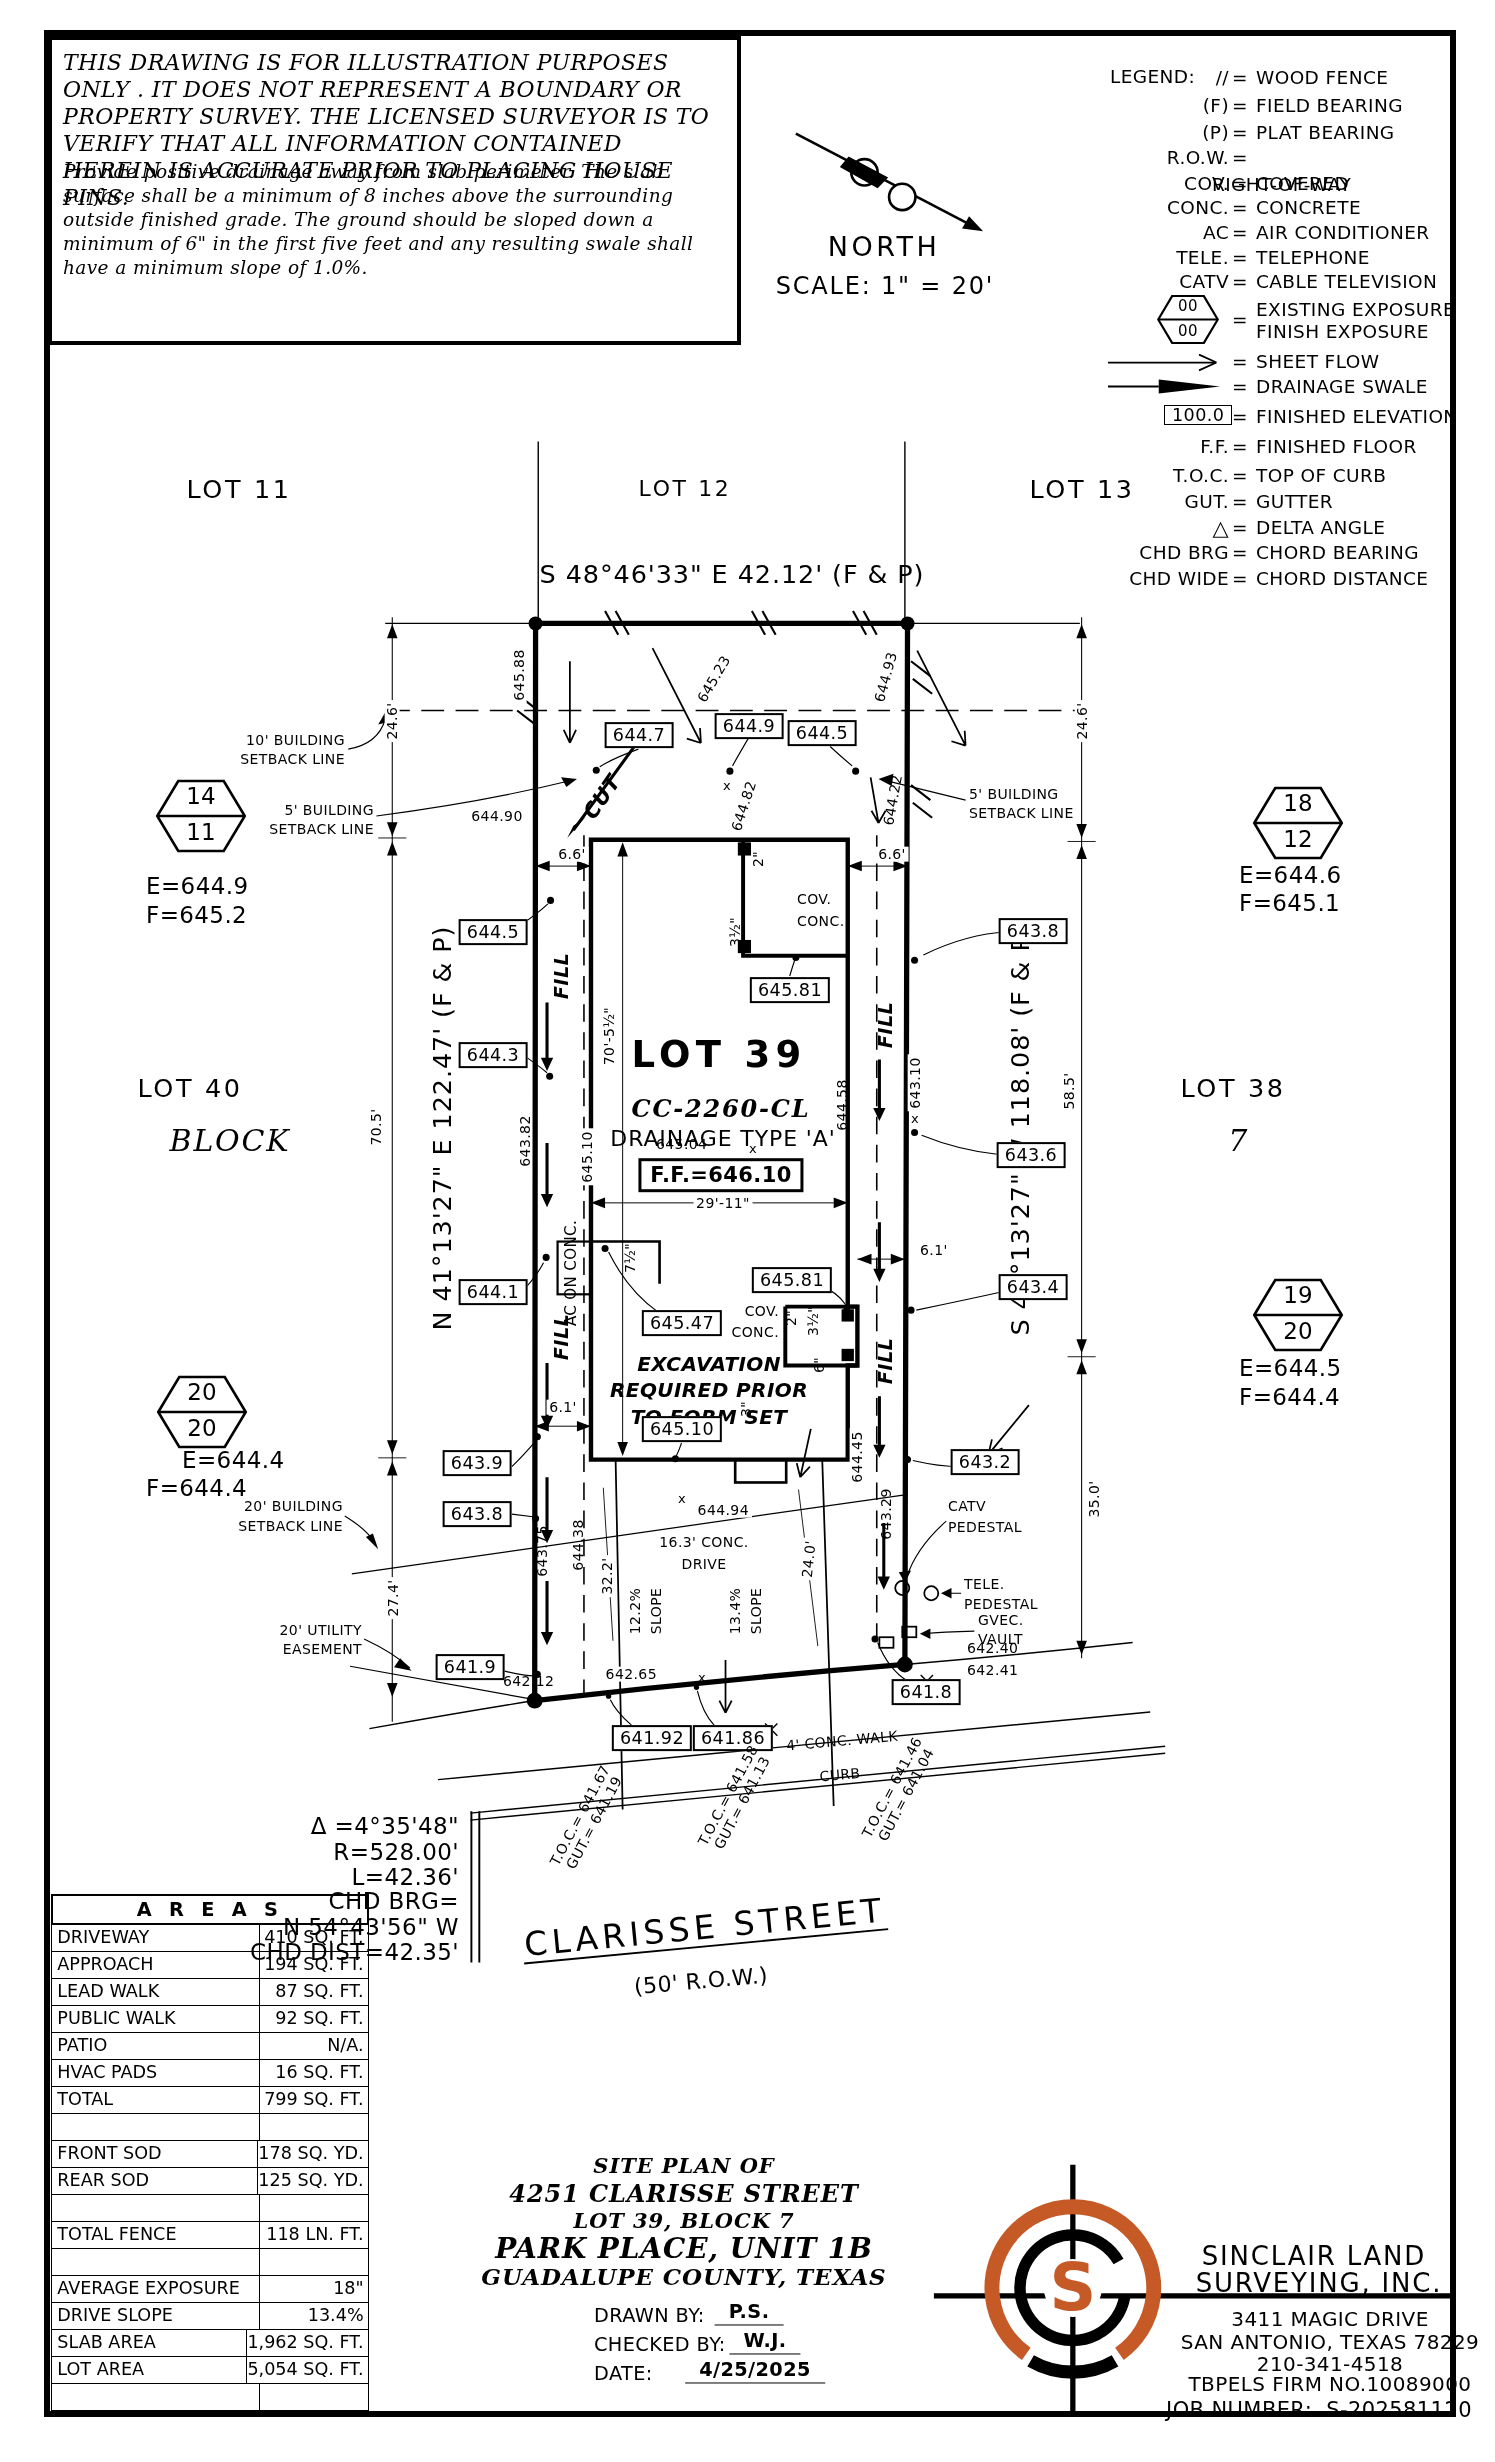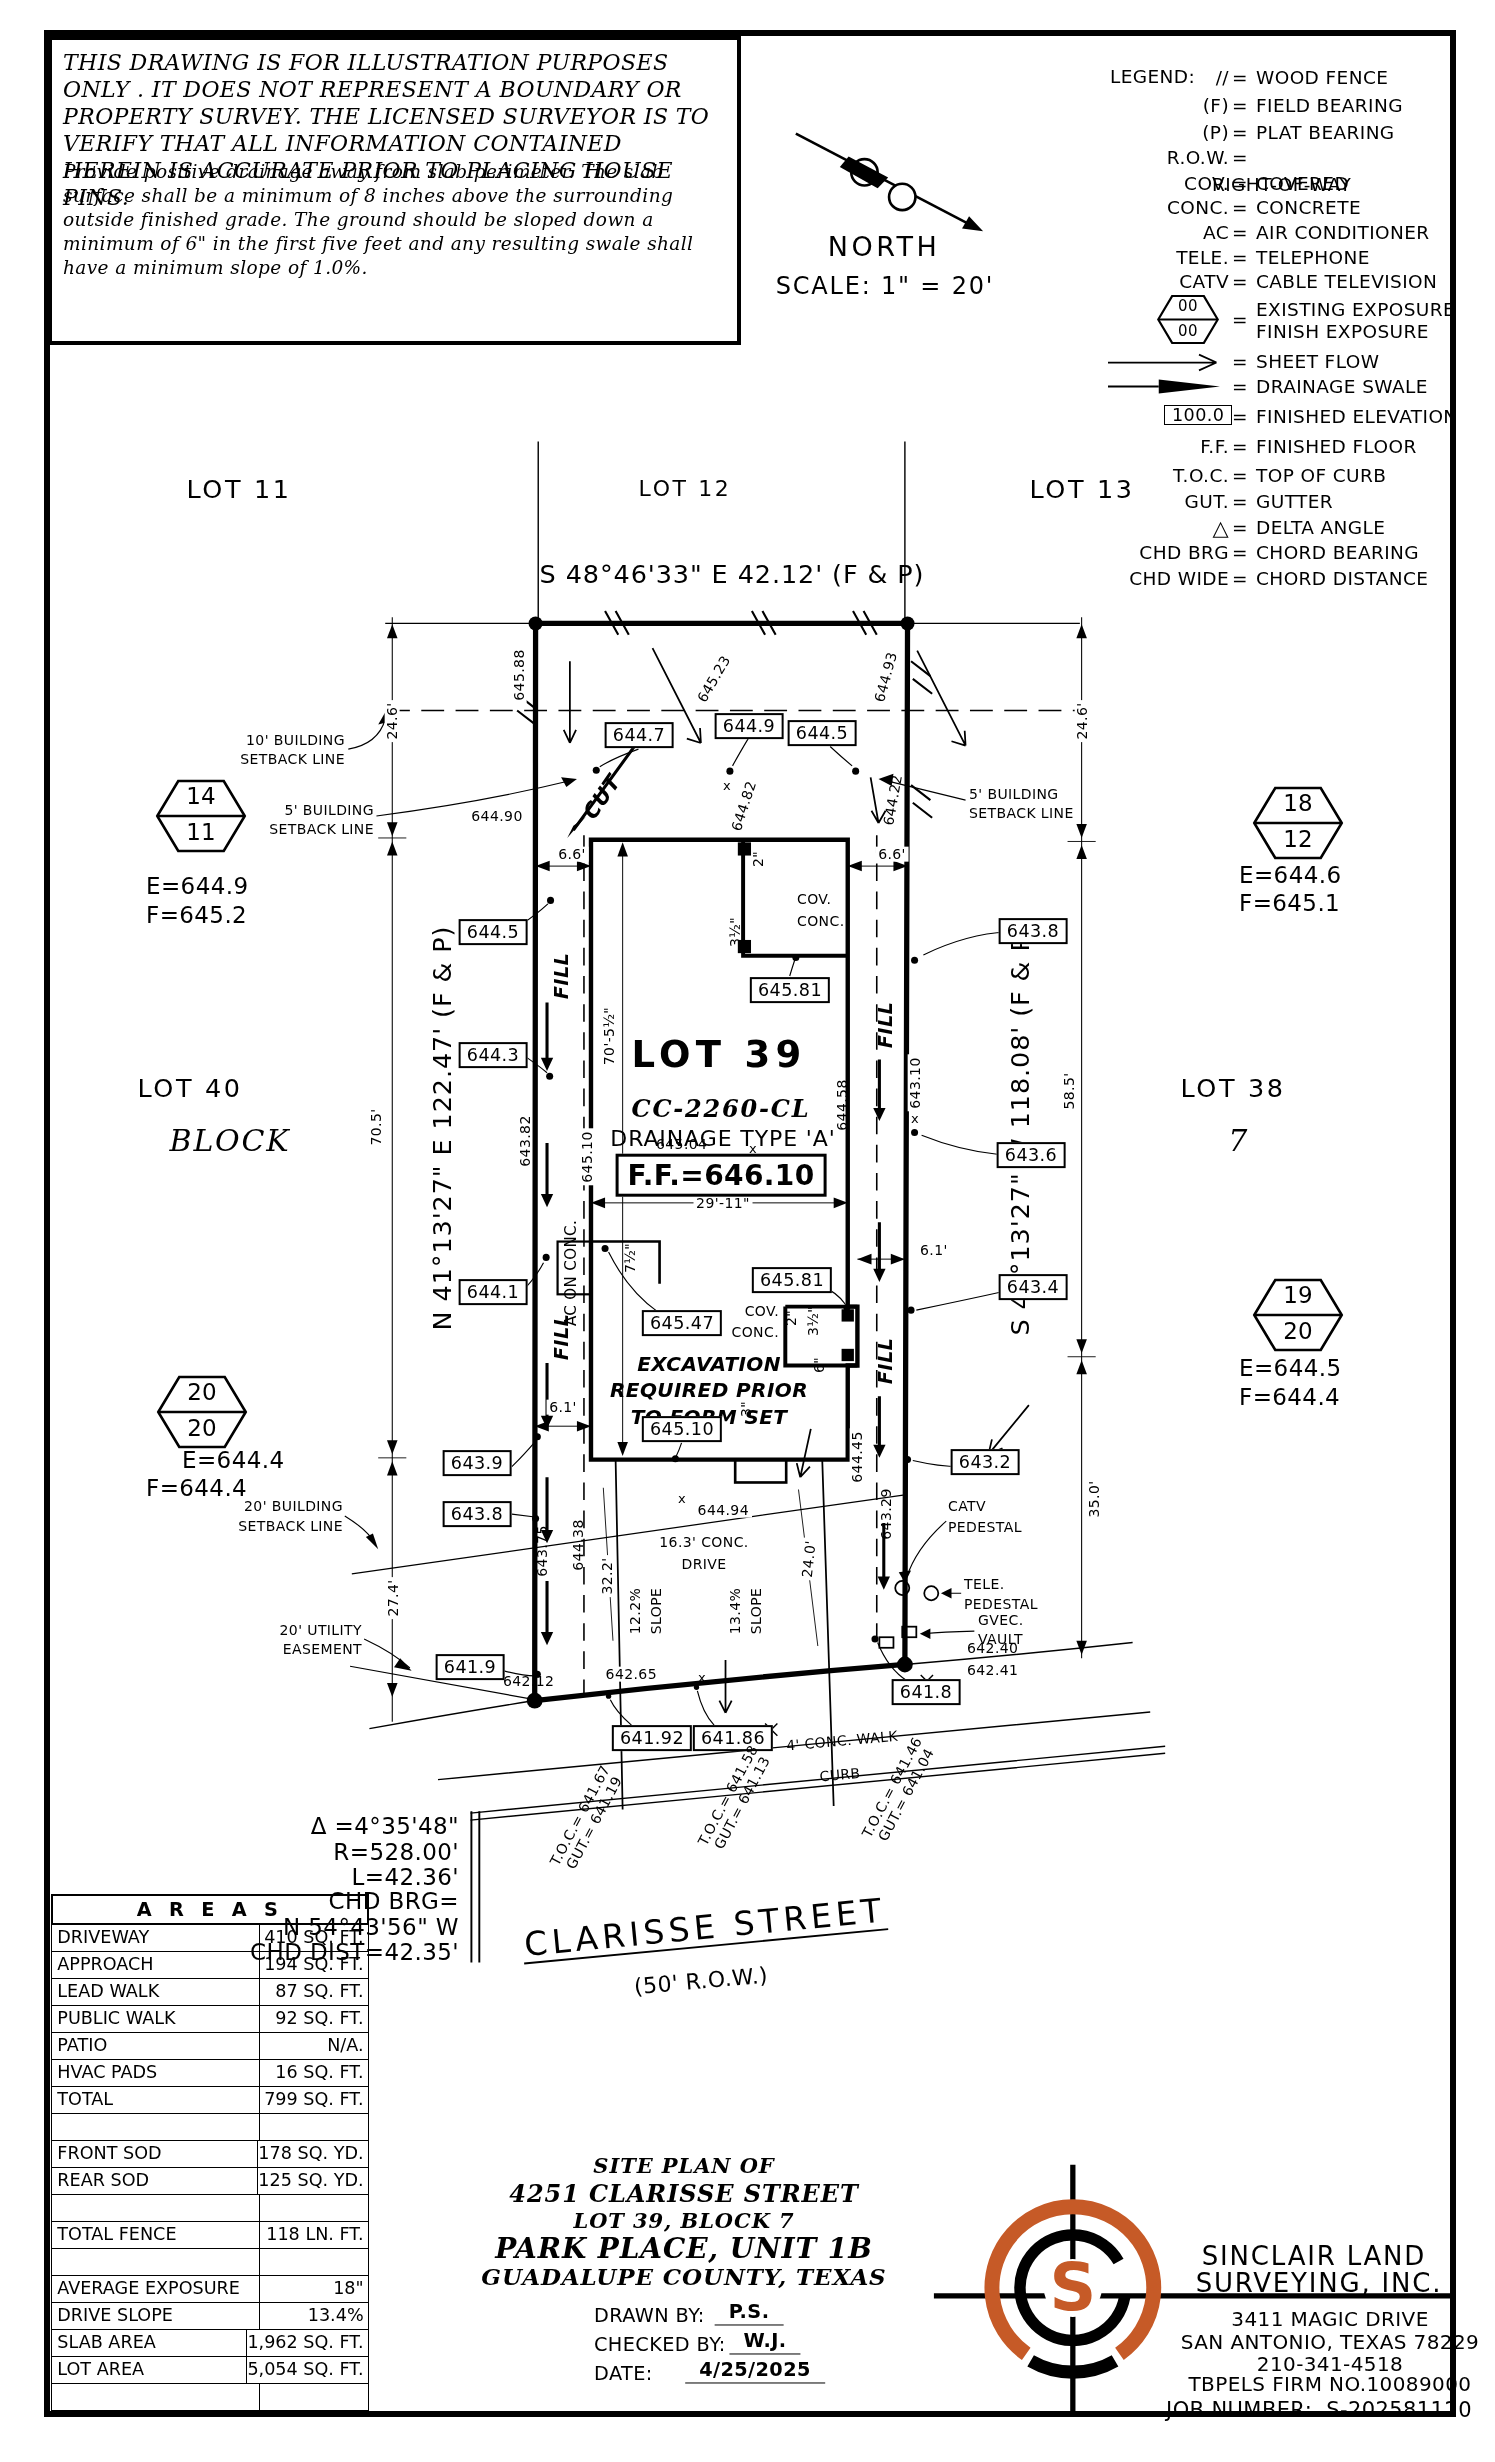--- a/index.html
+++ b/index.html
@@ -9,21 +9,21 @@
   .t{position:absolute;white-space:nowrap;letter-spacing:0.4px;line-height:1.05;}
   .c{transform:translate(-50%,-50%);}
   .v{transform:translate(-50%,-50%) rotate(-90deg);}
   .le{transform:translate(0,-50%);}
   .re{transform:translate(-100%,-50%);}
   .wbg{background:#fff;padding:0 2.6px;}
   .b{font-weight:bold;} .i{font-style:italic;}
   .ser{font-family:"DejaVu Serif",serif;}
   .bx{position:absolute;transform:translate(-50%,-50%);border:2.2px solid #000;background:#fff;
       padding:0.9px 6.2px;font-size:17.6px;white-space:nowrap;letter-spacing:0.4px;}
-  .ffbx{border:3.5px solid #000;font-size:28px;font-weight:bold;padding:1.8px 8.8px;}
+  .ffbx{border:3.5px solid #000;font-size:21px;font-weight:bold;padding:1.8px 8.8px;}
   .hexn{position:absolute;width:91px;height:74px;transform:translate(-50%,-50%);}
   .hexn .n{position:absolute;width:100%;text-align:center;font-size:23px;}
   .lg{font-size:18.5px;}
   .lga{position:absolute;transform:translate(-100%,-50%);}
   .lge{position:absolute;transform:translate(-50%,-50%);}
   .lgd{position:absolute;transform:translate(0,-50%);}
   .areas{position:absolute;left:51px;top:1894px;width:318px;box-sizing:border-box;}
   .ar-title{border:2.2px solid #000;height:27px;text-align:center;font-size:19.3px;
             letter-spacing:5.3px;font-weight:bold;line-height:27px;}
   .ar-row{display:flex;border:1.8px solid #000;border-top:none;height:27px;box-sizing:border-box;}

